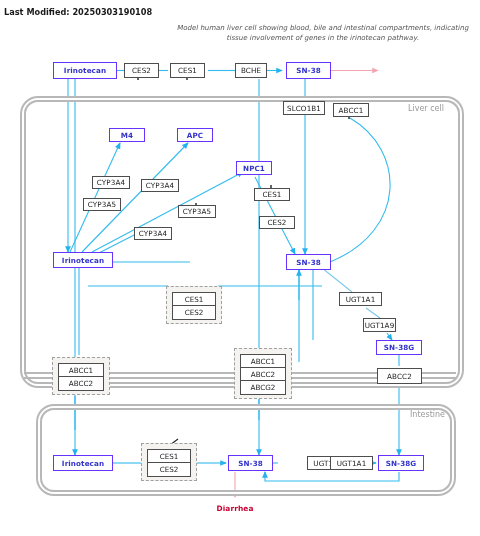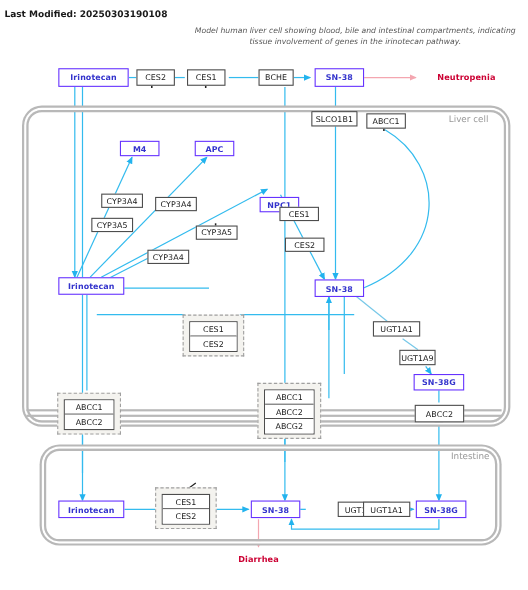--- a/index.html
+++ b/index.html
@@ -249,38 +249,35 @@
   </div>
   <div class="node gene" style="left:170px; top:63px; width:35px; height:15px;">
     <span>CES1</span>
   </div>
   <div class="node gene" style="left:235px; top:63px; width:32px; height:15px;">
     <span>BCHE</span>
   </div>
   <div class="node metabolite" style="left:286px; top:62px; width:45px; height:17px;">
     <span>SN-38</span>
   </div>
-  <div class="node outcome" style="left:386px; top:63px; width:76px; height:14px;">
-    <span>Neutropenia</span>
-  </div>
 
   <div class="node gene" style="left:283px; top:101px; width:42px; height:14px;">
     <span>SLCO1B1</span>
   </div>
   <div class="node gene" style="left:333px; top:103px; width:36px; height:14px;">
     <span>ABCC1</span>
   </div>
 
   <div class="node metabolite" style="left:109px; top:128px; width:36px; height:14px;">
     <span>M4</span>
   </div>
   <div class="node metabolite" style="left:177px; top:128px; width:36px; height:14px;">
     <span>APC</span>
   </div>
-  <div class="node metabolite" style="left:236px; top:161px; width:36px; height:14px;margin-top:18px;">
+  <div class="node metabolite" style="left:236px; top:161px; width:36px; height:14px;">
     <span>NPC1</span>
   </div>
 
   <div class="node gene" style="left:92px; top:176px; width:38px; height:13px;">
     <span>CYP3A4</span>
   </div>
   <div class="node gene" style="left:83px; top:198px; width:38px; height:13px;">
     <span>CYP3A5</span>
   </div>
   <div class="node gene" style="left:141px; top:179px; width:38px; height:13px;">

